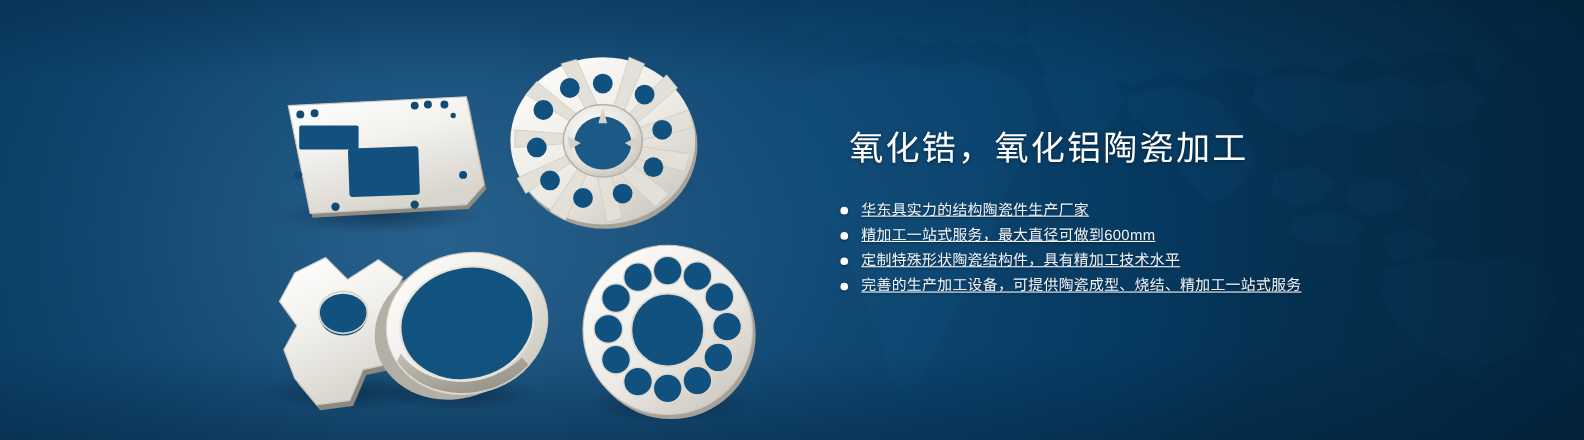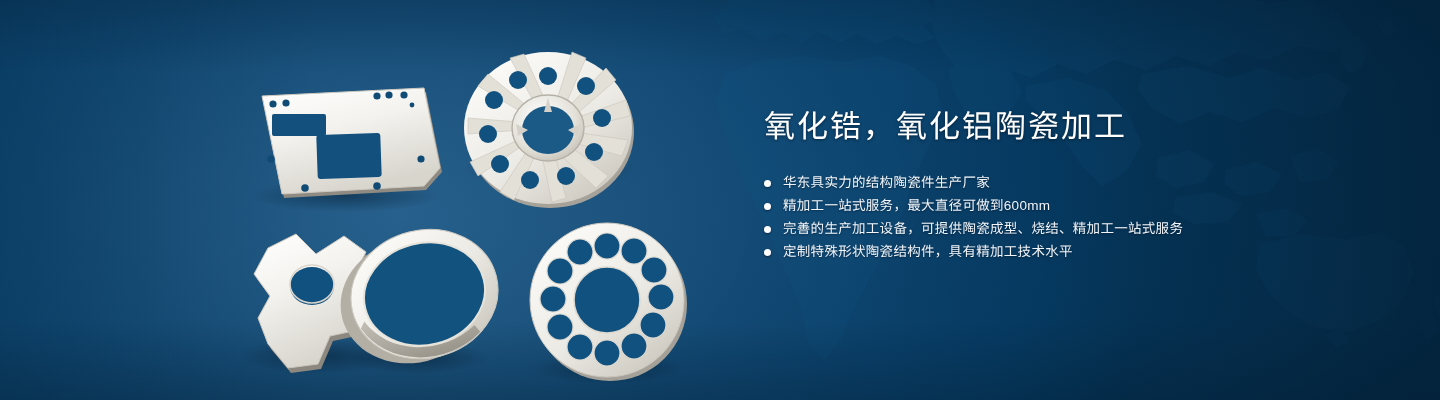--- a/index.html
+++ b/index.html
@@ -54,21 +54,21 @@
   }
   .products svg{width:100%;height:100%;display:block;}
 
   
   .copy{
     position:absolute;
     left:764px; top:104px;
     width:640px;
   }
   .headline{
-    margin:0;
+    margin:8px;
     font-size:31px;
     line-height:46px;
     font-weight:400;
     letter-spacing:2px;
     color:#ffffff;
     text-shadow:0 1px 3px rgba(0,12,26,.55);
     white-space:nowrap;
   }
   .bullets{
     list-style:none;
@@ -89,20 +89,21 @@
     margin-right:12px;
     box-shadow:0 1px 2px rgba(0,10,22,.5);
   }
   .btext{
     font-size:13.5px;
     line-height:22px;
     color:#f2f6fa;
     letter-spacing:.3px;
     text-shadow:0 1px 2px rgba(0,12,26,.45);
     white-space:nowrap;
+    text-decoration:underline;
   }
 </style>
 </head>
 <body>
 
 <div id="banner">
 
   <div class="bg-base"></div>
 
   <div class="worldmap">
@@ -296,22 +297,22 @@
       <li class="bullet">
         <span class="dot"></span>
         <span class="btext">华东具实力的结构陶瓷件生产厂家</span>
       </li>
       <li class="bullet">
         <span class="dot"></span>
         <span class="btext">精加工一站式服务，最大直径可做到600mm</span>
       </li>
       <li class="bullet">
         <span class="dot"></span>
-        <span class="btext">完善的生产加工设备，可提供陶瓷成型、烧结、精加工一站式服务</span>
+        <span class="btext">定制特殊形状陶瓷结构件，具有精加工技术水平</span>
       </li>
       <li class="bullet">
         <span class="dot"></span>
-        <span class="btext">定制特殊形状陶瓷结构件，具有精加工技术水平</span>
+        <span class="btext">完善的生产加工设备，可提供陶瓷成型、烧结、精加工一站式服务</span>
       </li>
     </ul>
   </div>
 
 </div>
 
 </body></html>

